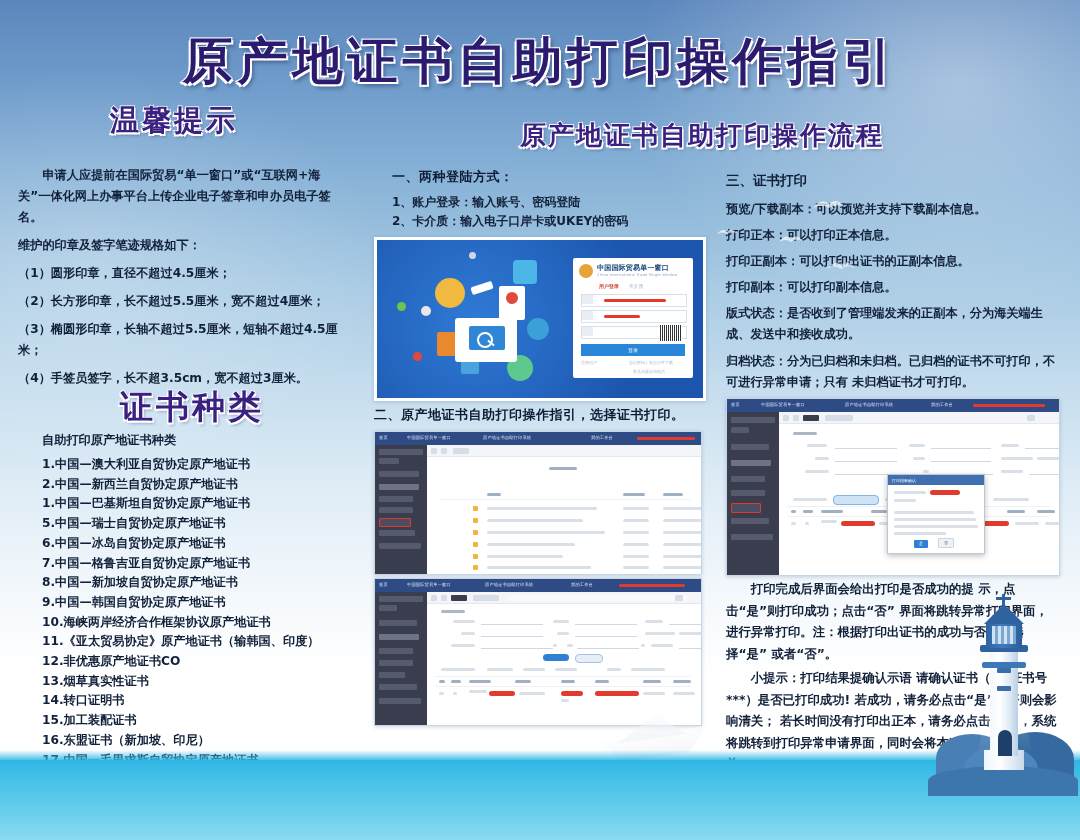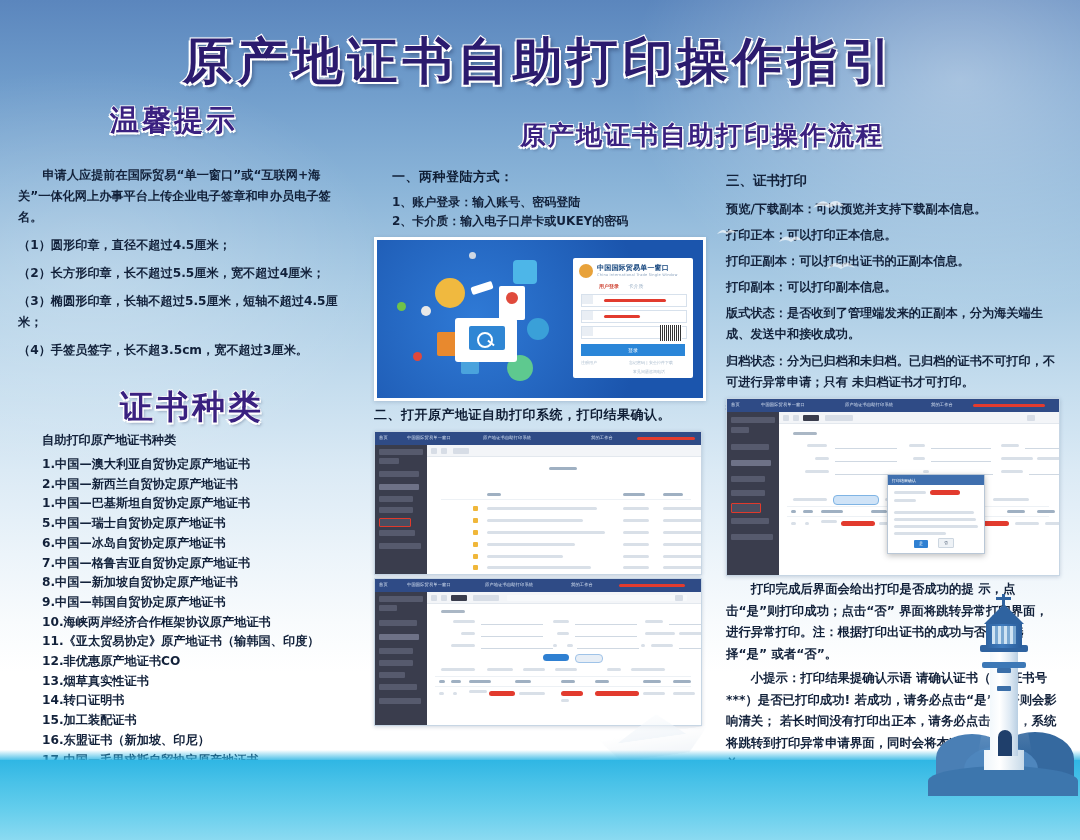--- a/index.html
+++ b/index.html
@@ -182,20 +182,21 @@
 
   <div class="glow glow1"></div>
   <div class="glow glow2"></div>
 
   <div class="main-title">原产地证书自助打印操作指引</div>
 
   <div class="fancy-h h-left1">温馨提示</div>
 
   <div class="tip-block txt">
     <p class="indent">申请人应提前在国际贸易“单一窗口”或“互联网+海关”一体化网上办事平台上传企业电子签章和申办员电子签名。</p>
+    <p>维护的印章及签字笔迹规格如下：</p>
     <p>（1）圆形印章，直径不超过4.5厘米；</p>
     <p>（2）长方形印章，长不超过5.5厘米，宽不超过4厘米；</p>
     <p>（3）椭圆形印章，长轴不超过5.5厘米，短轴不超过4.5厘米；</p>
     <p>（4）手签员签字，长不超3.5cm，宽不超过3厘米。</p>
   </div>
 
   <div class="fancy-h h-left2">证书种类</div>
 
   <div class="cert-block">
     <p class="lead">自助打印原产地证书种类</p>
@@ -269,21 +270,21 @@
         <div class="lc-qr" style="top:-2px;"></div>
       </div>
       <div class="lc-btn" style="top:86px;">登录</div>
       <div class="lc-foot" style="top:102px;">注册用户</div>
       <div class="lc-foot" style="top:102px;left:56px;">忘记密码 | 安全控件下载</div>
       <div class="lc-foot" style="top:111px;left:60px;">常见问题咨询电话</div>
     </div>
   </div>
 
   <div style="position:absolute;left:374px;top:406px;width:330px;">
-    <p class="step-h">二、打开原产地证自助打印系统，打印结果确认。</p>
+    <p class="step-h">二、原产地证书自助打印操作指引，选择证书打印。</p>
   </div>
 
   <div class="shot shot-list">
     <div class="appbar">
       <span class="ab-txt" style="left:4px;">首页</span>
       <span class="ab-txt" style="left:32px;">中国国际贸易单一窗口</span>
       <span class="ab-txt" style="left:108px;">原产地证书自助打印系统</span>
       <span class="ab-txt" style="left:216px;">我的工作台</span>
       <div class="ab-red" style="left:262px;width:58px;"></div>
     </div>

